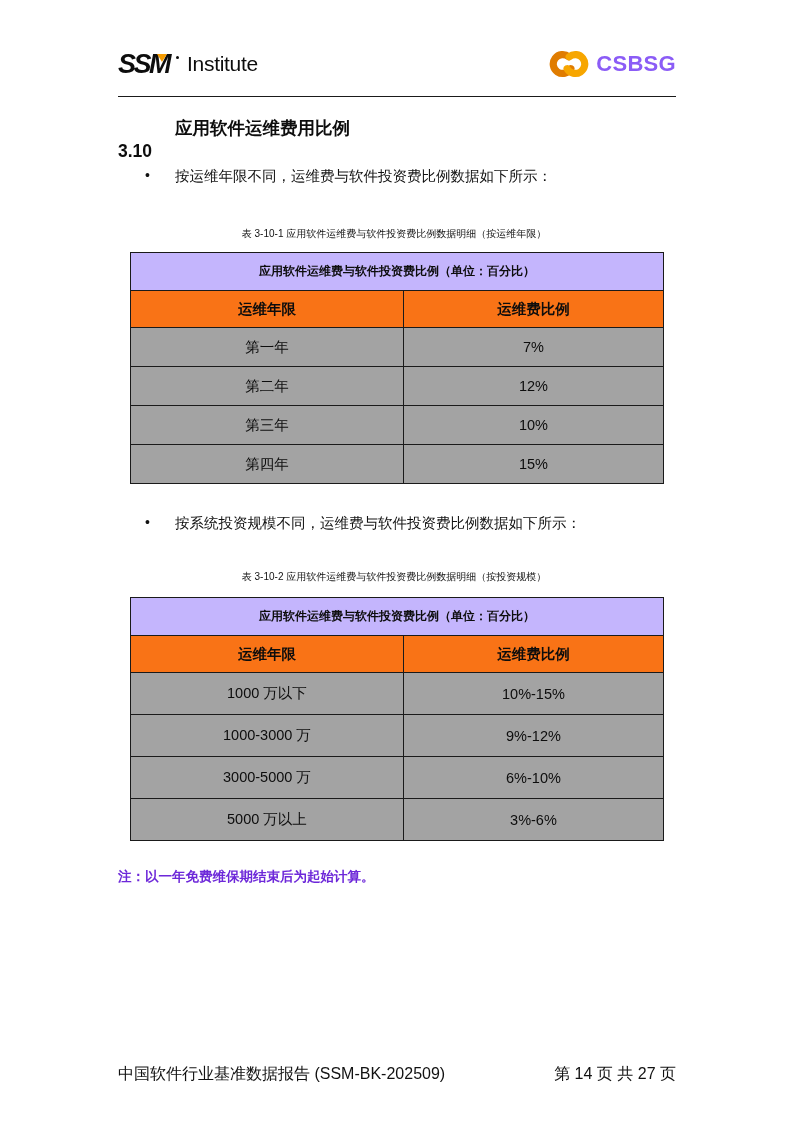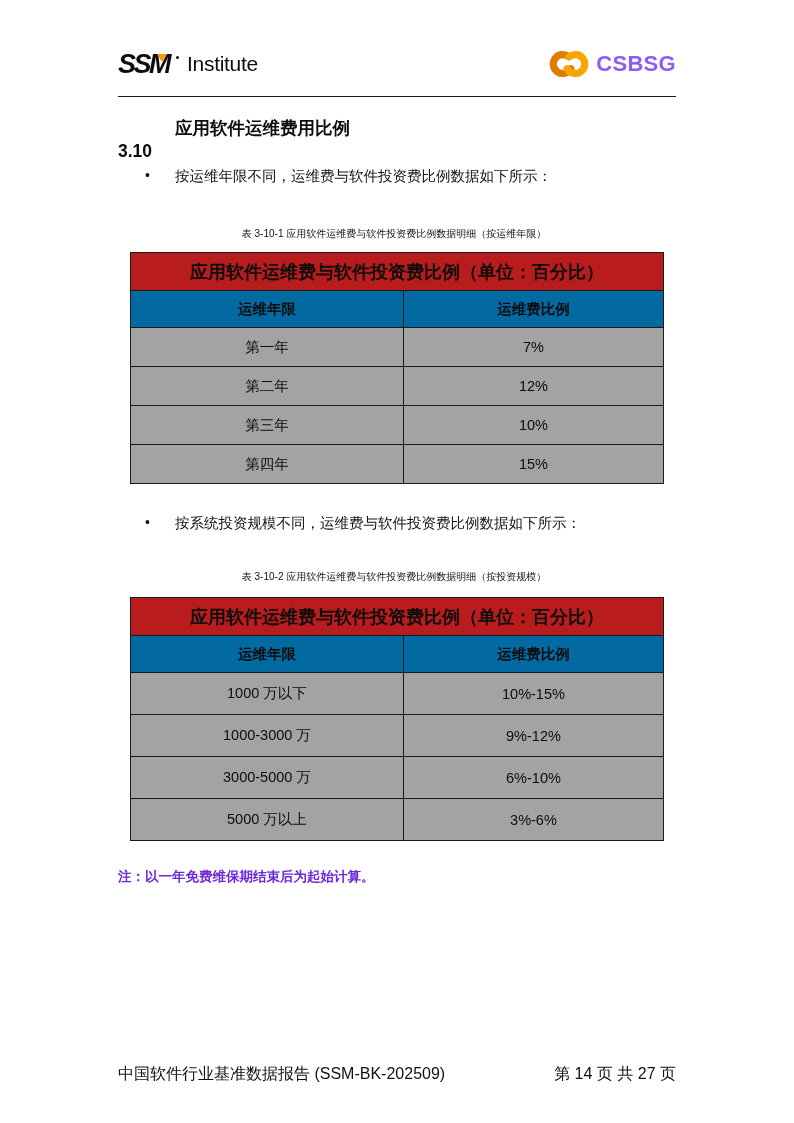--- a/index.html
+++ b/index.html
@@ -54,22 +54,22 @@
   
   table.dtable { position:absolute; left:130px; width:534px; border-collapse:collapse; table-layout:fixed; }
   .table-1 { top:252px; }
   .table-2 { top:597px; }
   table.dtable td {
     border:1px solid #1a1a1a; text-align:center; vertical-align:middle;
     padding:0 4px; color:#0d0d0d;
   }
   table.dtable col.c1 { width:51.2%; }
   table.dtable col.c2 { width:48.8%; }
-  tr.t-title td { background:#b91c1c; font-weight:bold; font-size:18px; height:38px; }
-  tr.t-head  td { background:#0369a1; font-weight:bold; font-size:14.5px; height:37px; }
+  tr.t-title td { background:#c4b5fd; font-weight:bold; font-size:12px; height:38px; }
+  tr.t-head  td { background:#f97316; font-weight:bold; font-size:14.5px; height:37px; }
   tr.t-row   td { background:#a3a3a3; font-size:14.5px; }
   .table-1 tr.t-row td { height:39px; }
   .table-2 tr.t-row td { height:42px; }
 
   
   .note { position:absolute; left:118px; top:868px; width:600px; font-size:13.5px; font-weight:bold; color:#6d28d9; }
 
   
   .footer {
     position:absolute; left:118px; top:1038px; width:558px;

